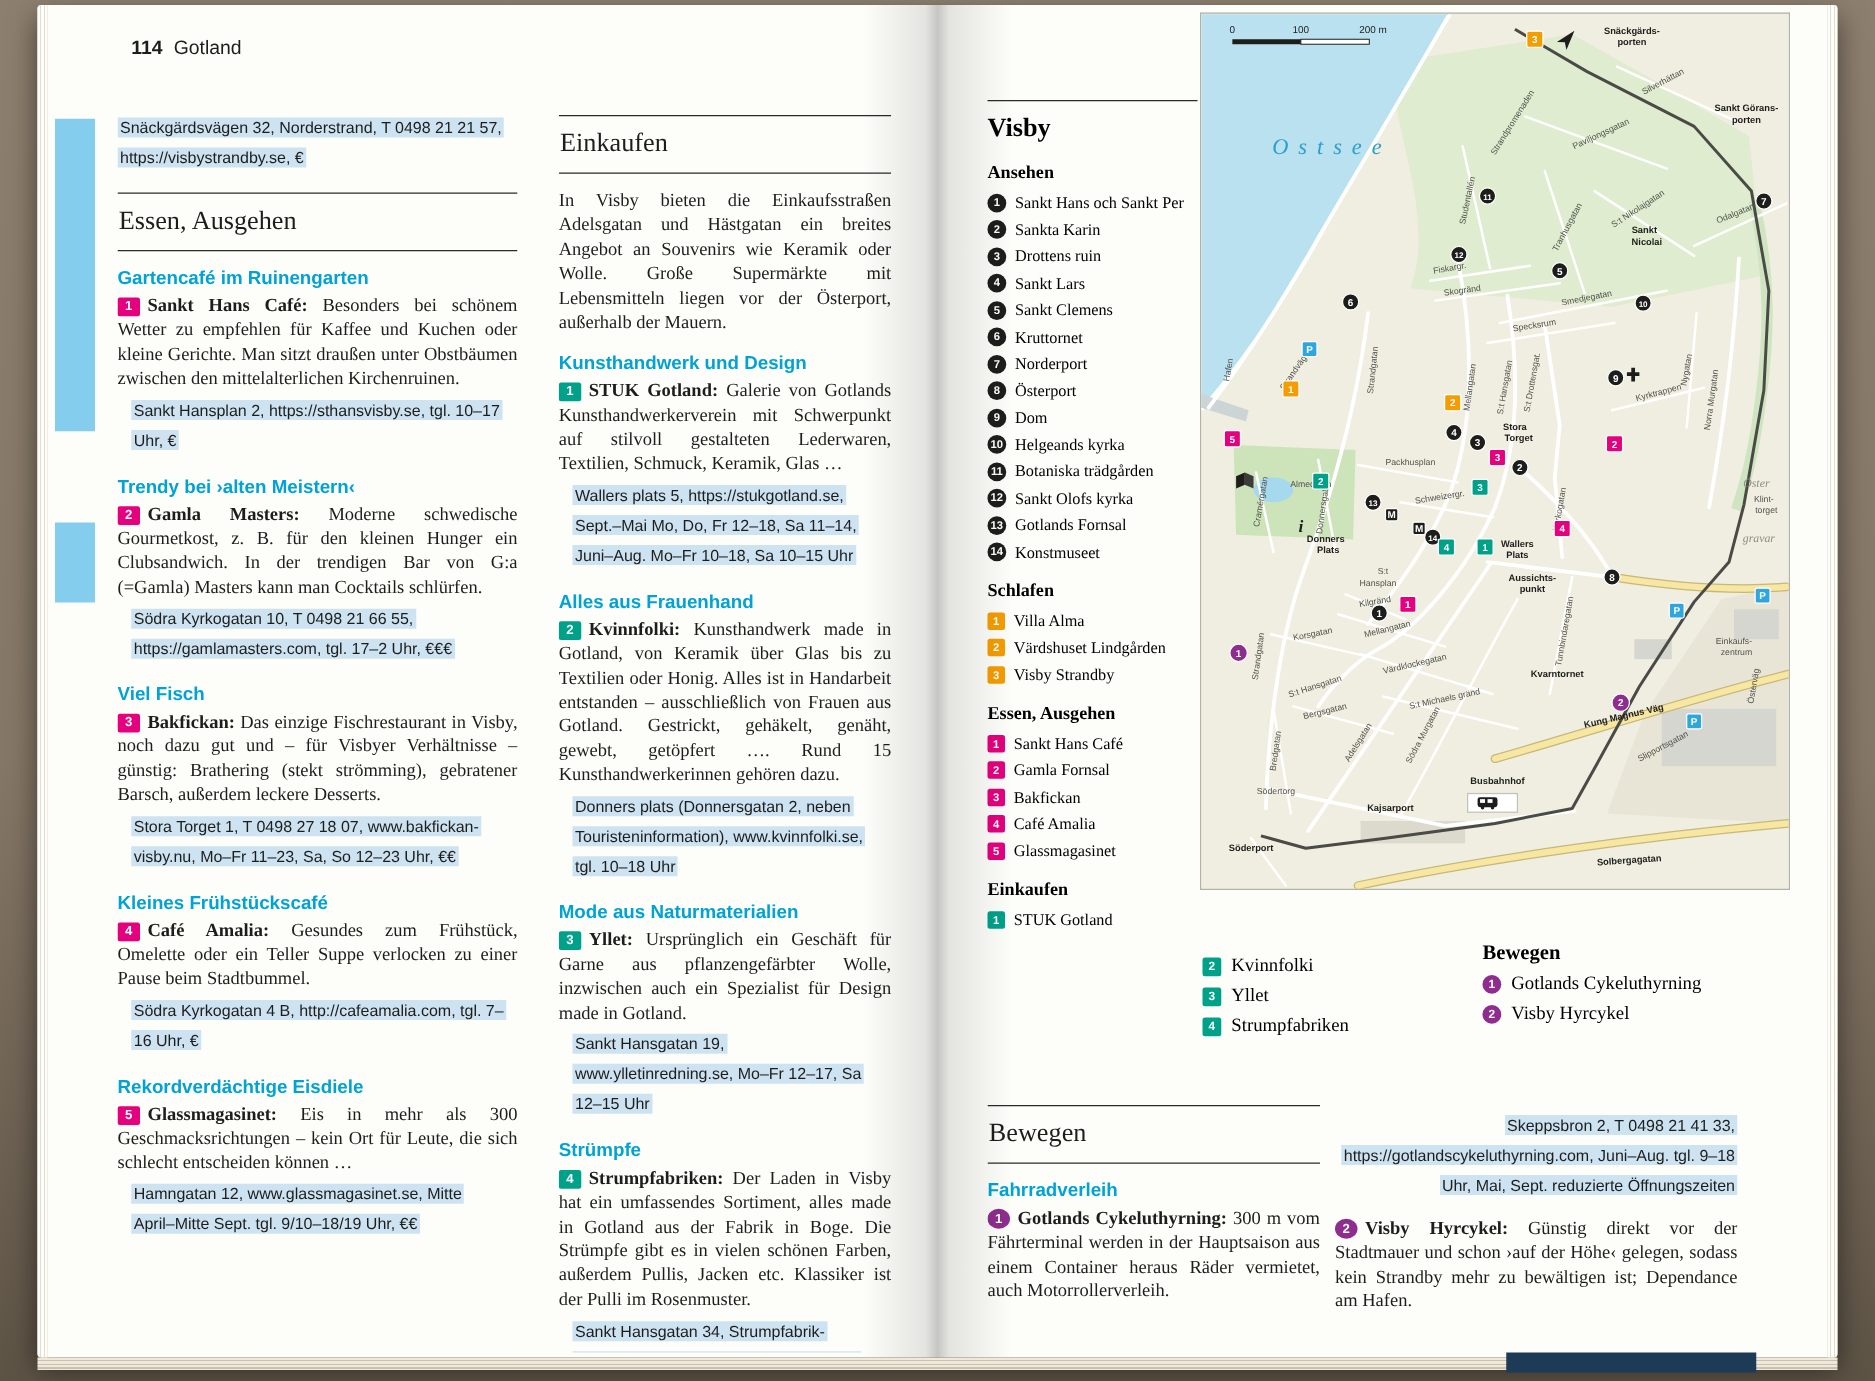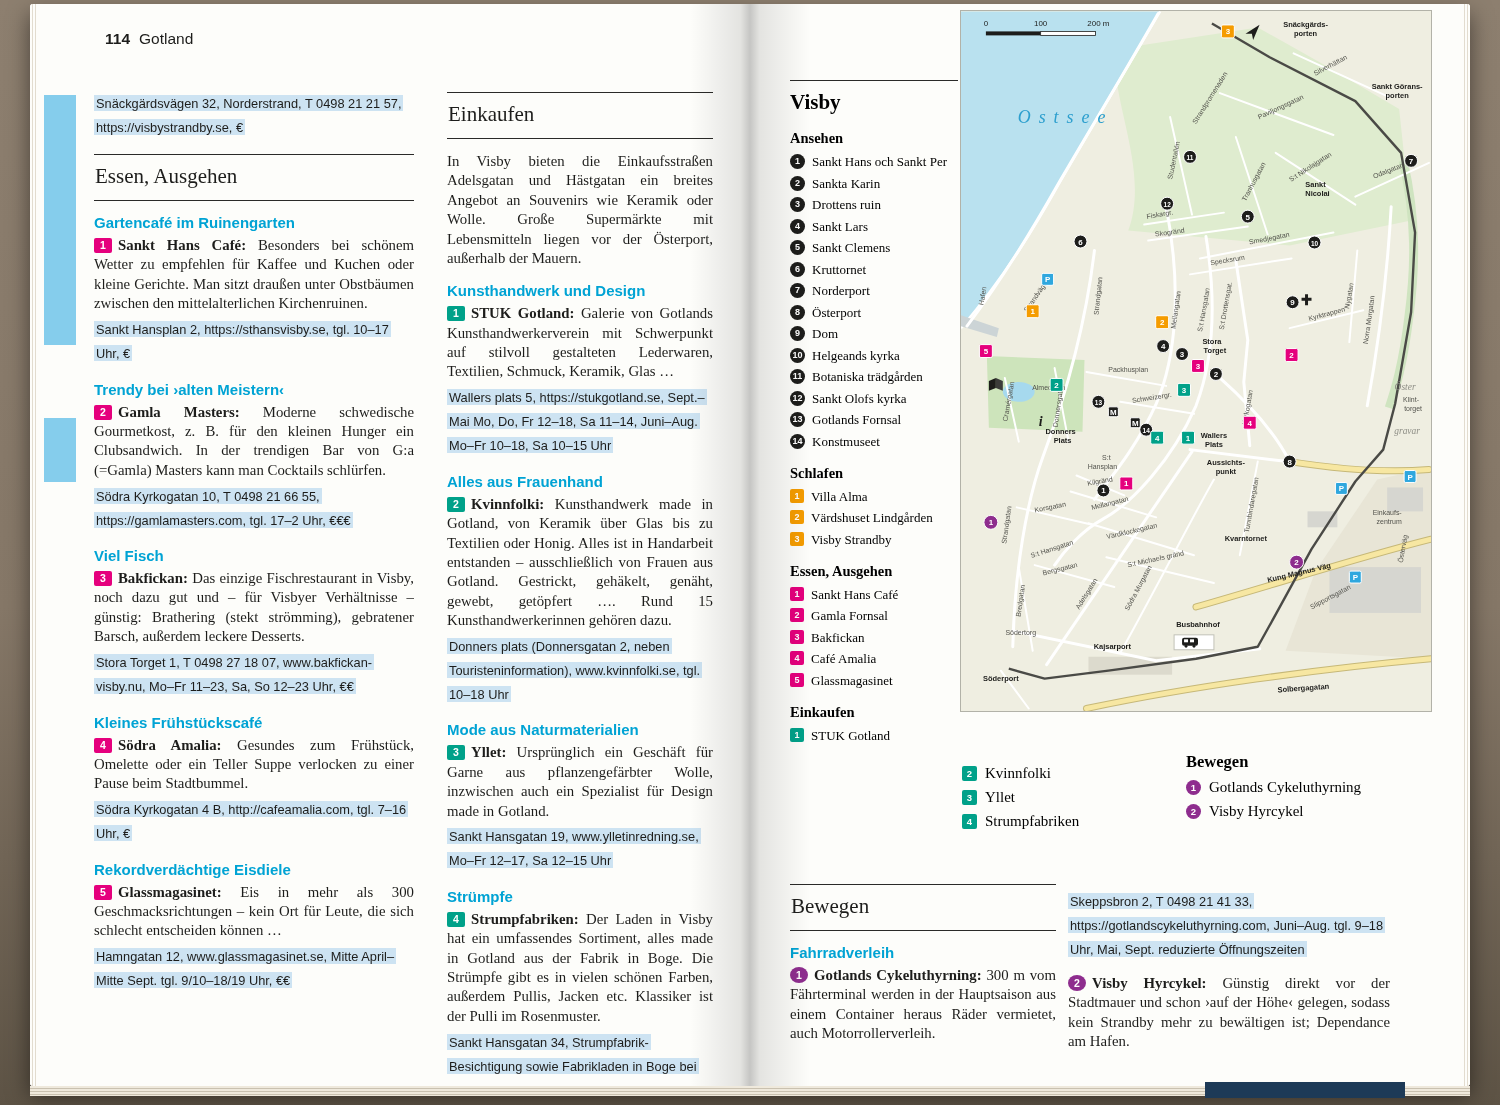--- a/index.html
+++ b/index.html
@@ -23,38 +23,38 @@
   
   .pg-header{font:15.5px "Liberation Sans","DejaVu Sans",sans-serif;color:#1d1d1b;}
   .pg-header b{margin-right:9px;}
   .rule-head{border-top:1.5px solid #2a2a28;border-bottom:1.5px solid #2a2a28;
              font:21px/1.1 "Liberation Serif",serif;color:#1d1d1b;
              padding:10px 1px 12px;margin:16px 0 13px;}
   .rule-head.first{margin-top:0;}
   .subhead{color:#00a3d4;font:700 15px/1.2 "Liberation Sans","DejaVu Sans",sans-serif;margin:0 0 4px;}
   .body{font:14.8px/1.31 "Liberation Serif",serif;color:#1d1d1b;text-align:justify;hyphens:auto;margin:0;}
   .poi-name{font-weight:700;}
-  .addr{margin:3px 0 0;line-height:1.5;}
+  .addr{margin:3px 11px 0;line-height:1.5;}
   .hl{background:#cde3f2;font:12.8px/1.5 "Liberation Sans","DejaVu Sans",sans-serif;color:#1d1d1b;
       padding:0.5px 2px;box-decoration-break:clone;-webkit-box-decoration-break:clone;}
   .entry{margin-bottom:16px;}
   .intro{margin-bottom:14px;}
 
   .badge{display:inline-block;min-width:16px;height:15px;border-radius:2px;color:#fff;
          font:700 10.5px/15px "Liberation Sans",sans-serif;text-align:center;margin-right:6px;
          vertical-align:1px;padding:0 1px;}
   .badge.eat{background:#e5007d;}
   .badge.shop{background:#00a189;}
   .badge.move{background:#8e2d8e;border-radius:50%;width:16px;min-width:16px;height:16px;line-height:16px;}
 
   
   #legend{width:168px;}
   .legend-title{border-top:1.5px solid #2a2a28;padding-top:9px;font:700 21px "Liberation Serif",serif;margin:0 0 8px;}
   .lg-head{font:700 14.5px "Liberation Serif",serif;margin:15px 0 7px;}
-  .lg-row{display:flex;gap:7px;margin:5.5px 0;}
+  .lg-row{display:flex;align-items:center;gap:7px;margin:5.5px 0;}
   .lg-label{font:13px "Liberation Serif",serif;white-space:nowrap;}
   .mk{flex:0 0 auto;display:inline-block;width:14px;height:14px;border-radius:2px;color:#fff;
       font:700 9px/14px "Liberation Sans",sans-serif;text-align:center;}
   .mk.sight{background:#1d1d1b;border-radius:50%;width:15px;height:15px;line-height:15px;}
   .mk.sleep{background:#f59c00;}
   .mk.eat{background:#e5007d;}
   .mk.shop{background:#00a189;}
   .mk.move{background:#8e2d8e;border-radius:50%;}
   .bm-row{display:flex;align-items:center;gap:8px;margin:7px 0;font:15px "Liberation Serif",serif;}
   .bm-row .mk{width:15px;height:15px;line-height:15px;font-size:9.5px;}
@@ -108,21 +108,21 @@
     </div>
 
     <div class="entry">
       <h4 class="subhead">Viel Fisch</h4>
       <p class="body"><span class="badge eat">3</span><span class="poi-name">Bakfickan:</span> <span>Das einzige Fischrestaurant in Visby, noch dazu gut und – für Visbyer Verhältnisse – günstig: Brathering (stekt strömming), gebratener Barsch, außerdem leckere Desserts.</span></p>
       <p class="addr"><span class="hl">Stora Torget 1, T 0498 27 18 07, www.bakfickan-visby.nu, Mo–Fr 11–23, Sa, So 12–23 Uhr, €€</span></p>
     </div>
 
     <div class="entry">
       <h4 class="subhead">Kleines Frühstückscafé</h4>
-      <p class="body"><span class="badge eat">4</span><span class="poi-name">Södra Amalia:</span> <span>Gesundes zum Frühstück, Omelette oder ein Teller Suppe verlocken zu einer Pause beim Stadtbummel.</span></p>
+      <p class="body"><span class="badge eat">4</span><span class="poi-name">Café Amalia:</span> <span>Gesundes zum Frühstück, Omelette oder ein Teller Suppe verlocken zu einer Pause beim Stadtbummel.</span></p>
       <p class="addr"><span class="hl">Södra Kyrkogatan 4 B, http://cafeamalia.com, tgl. 7–16 Uhr, €</span></p>
     </div>
 
     <div class="entry">
       <h4 class="subhead">Rekordverdächtige Eisdiele</h4>
       <p class="body"><span class="badge eat">5</span><span class="poi-name">Glassmagasinet:</span> <span>Eis in mehr als 300 Geschmacksrichtungen – kein Ort für Leute, die sich schlecht entscheiden können …</span></p>
       <p class="addr"><span class="hl">Hamngatan 12, www.glassmagasinet.se, Mitte April–Mitte Sept. tgl. 9/10–18/19 Uhr, €€</span></p>
     </div>
   </div>
 
@@ -599,20 +599,20 @@
         <span>Visby Hyrcykel</span>
       </div>
   </div>
 
   <div class="abs" style="left:790px;top:884px;width:266px;height:196px;overflow:hidden;">
     <div class="rule-head first">Bewegen</div>
     <h4 class="subhead">Fahrradverleih</h4>
     <p class="body"><span class="badge move">1</span><span class="poi-name">Gotlands Cykeluthyrning:</span> <span>300 m vom Fährterminal werden in der Hauptsaison aus einem Container heraus Räder vermietet, auch Motorrollerverleih.</span></p>
   </div>
   <div class="abs" style="left:1068px;top:888px;width:322px;height:192px;overflow:hidden;">
-    <p class="addr" style="margin:0 0 14px;"><span class="hl">Skeppsbron 2, T 0498 21 41 33, https://gotlandscykeluthyrning.com, Juni–Aug. tgl. 9–18 Uhr, Mai, Sept. reduzierte Öffnungszeiten</span></p>
+    <p class="addr" style="margin:0 0 14px;text-align:right;"><span class="hl">Skeppsbron 2, T 0498 21 41 33, https://gotlandscykeluthyrning.com, Juni–Aug. tgl. 9–18 Uhr, Mai, Sept. reduzierte Öffnungszeiten</span></p>
     <p class="body"><span class="badge move">2</span><span class="poi-name">Visby Hyrcykel:</span> <span>Günstig direkt vor der Stadtmauer und schon ›auf der Höhe‹ gelegen, sodass kein Strandby mehr zu bewältigen ist; Dependance am Hafen.</span></p>
   </div>
 
   <div id="gutter"></div>
   <div id="bottom-edge"></div>
   <div id="cover-strip"></div>
 </div>
 
 </body></html>

